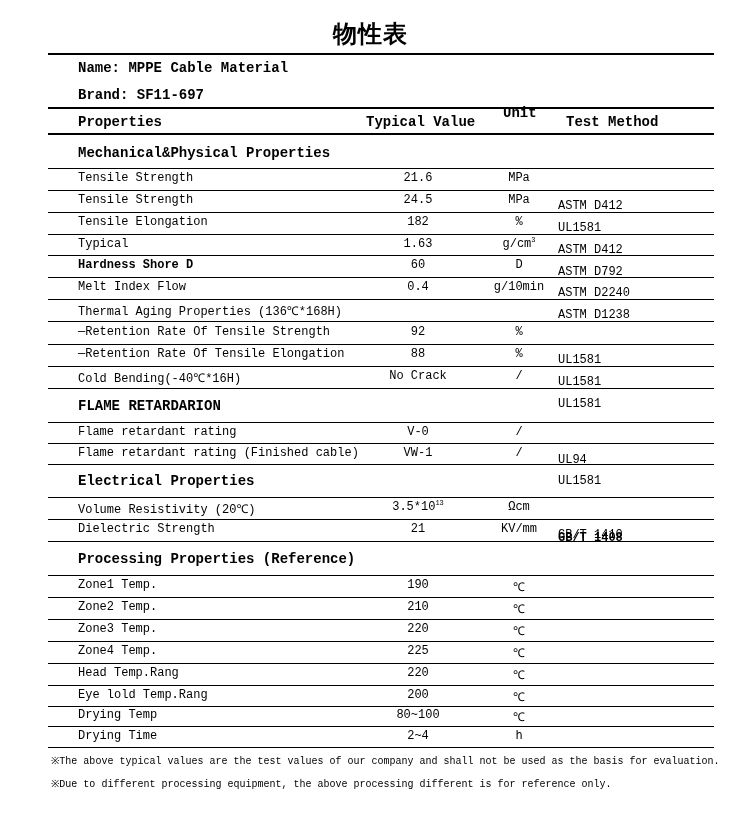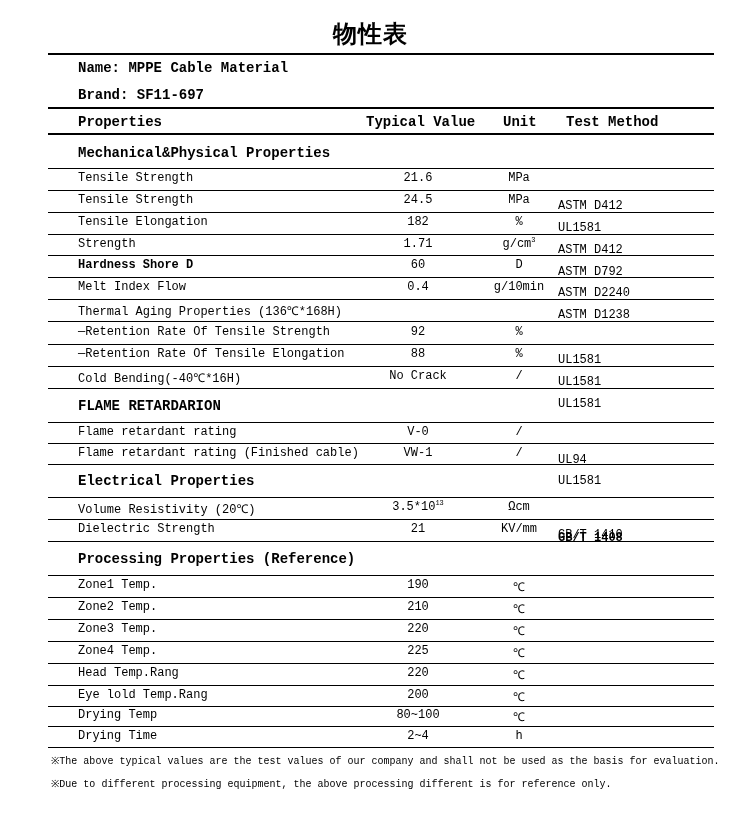--- a/index.html
+++ b/index.html
@@ -24,21 +24,21 @@
 
 <div class="title">物性表</div>
 
 <div class="rule thick" style="top:53px"></div>
 <div class="line hdr prop" style="top:60px">Name: MPPE Cable Material</div>
 <div class="line hdr prop" style="top:87px">Brand: SF11-697</div>
 <div class="rule thick" style="top:107px"></div>
 
 <div class="line hdr prop" style="top:114px">Properties</div>
 <div class="line hdr" style="top:114px;left:366px">Typical Value</div>
-<div class="line hdr" style="top:114px;left:503px">Unit</div>
+<div class="line hdr" style="top:105px;left:503px">Unit</div>
 <div class="line hdr" style="top:114px;left:566px">Test Method</div>
 <div class="rule thick" style="top:133px"></div>
 
 <div class="line sec prop" style="top:145px">Mechanical&amp;Physical Properties</div>
 <div class="rule thin" style="top:168px"></div>
 
 <div id="mech"></div>
 
 <div class="line sec prop" style="top:398px">FLAME RETARDARION</div>
 <div class="rule thin" style="top:422px"></div>
@@ -63,22 +63,22 @@
 <div class="line cell prop" style="top: 193px;">Tensile Strength</div>
 <div class="line cell val" style="top: 193px;">24.5</div>
 <div class="line cell unit" style="top: 193px;">MPa</div>
 <div class="line cell meth" style="top: 193px;">UL1581</div>
 <div class="rule thin" style="top: 212px;"></div>
 <div class="line cell prop" style="top: 215px;">Tensile Elongation</div>
 <div class="line cell val" style="top: 215px;">182</div>
 <div class="line cell unit" style="top: 215px;">%</div>
 <div class="line cell meth" style="top: 215px;">ASTM D412</div>
 <div class="rule thin" style="top: 234px;"></div>
-<div class="line cell prop" style="top: 237px;">Strength</div>
-<div class="line cell val" style="top: 237px;">1.71</div>
+<div class="line cell prop" style="top: 237px;">Typical</div>
+<div class="line cell val" style="top: 237px;">1.63</div>
 <div class="line cell unit" style="top: 237px;">g/cm<sup>3</sup></div>
 <div class="line cell meth" style="top: 237px;">ASTM D792</div>
 <div class="rule thin" style="top: 255px;"></div>
 <div class="line cell prop" style="top: 258px; font-weight: bold;">Hardness Shore D</div>
 <div class="line cell val" style="top: 258px;">60</div>
 <div class="line cell unit" style="top: 258px;">D</div>
 <div class="line cell meth" style="top: 258px;">ASTM D2240</div>
 <div class="rule thin" style="top: 277px;"></div>
 <div class="line cell prop" style="top: 280px;">Melt Index Flow</div>
 <div class="line cell val" style="top: 280px;">0.4</div>

